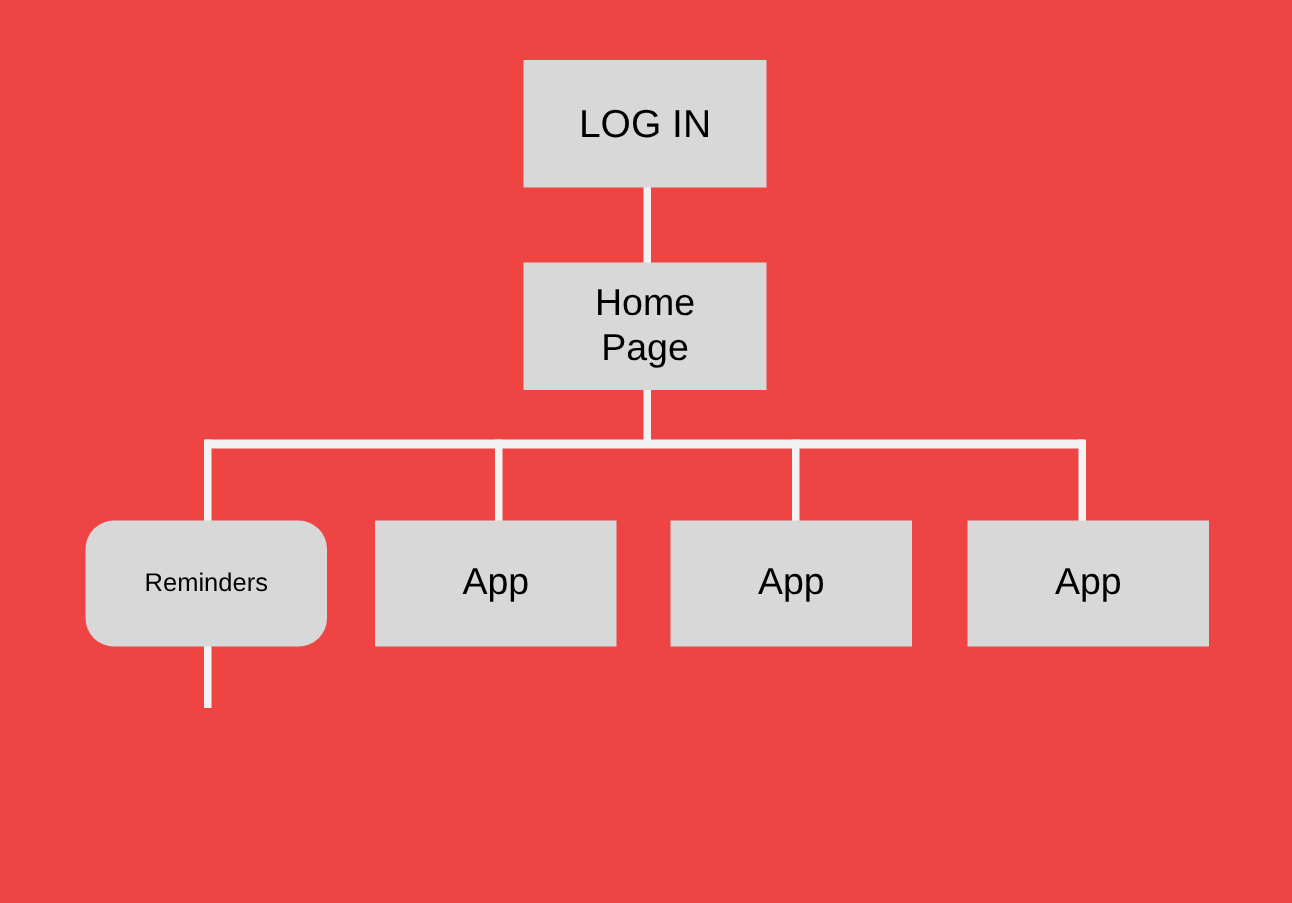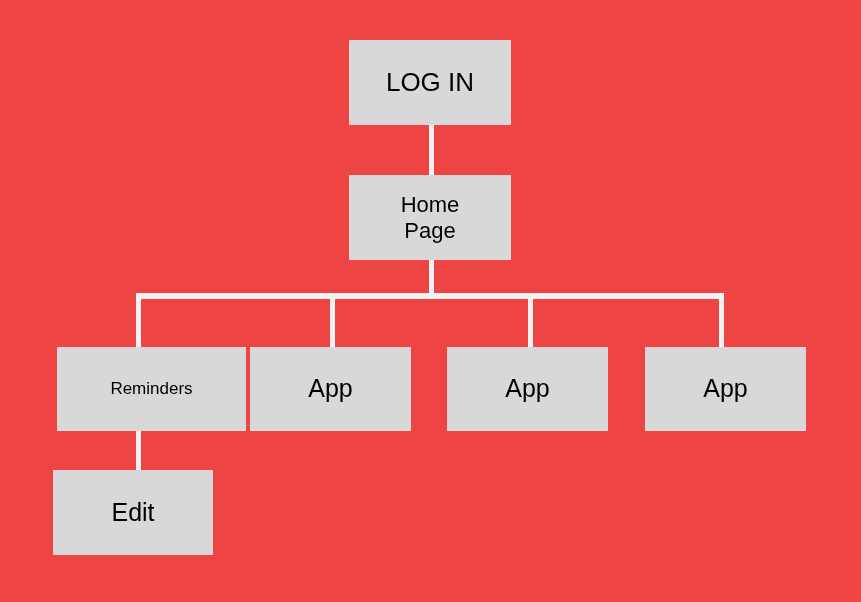--- a/index.html
+++ b/index.html
@@ -49,25 +49,26 @@
     user-select: none;
   }
   .node-label { white-space: pre-line; display: block; }
 
   .node-login {
     left: 349px; top: 40px; width: 162px; height: 85px;
     font-size: 26px;
   }
   .node-home {
     left: 349px; top: 175px; width: 162px; height: 85px;
-    font-size: 22px;
+    font-size: 25px;
   }
   .node-reminders {
-    left: 57px; top: 347px; width: 189px; height: 84px;
+    left: 57px; top: 347px; width: 161px; height: 84px;
     font-size: 17px;
+    border-radius: 19px;
   }
   .node-app1 {
     left: 250px; top: 347px; width: 161px; height: 84px;
     font-size: 25px;
   }
   .node-app2 {
     left: 447px; top: 347px; width: 161px; height: 84px;
     font-size: 25px;
   }
   .node-app3 {
@@ -111,17 +112,14 @@
   </div>
 
   <div class="node node-app2">
     <span class="node-label">App</span>
   </div>
 
   <div class="node node-app3">
     <span class="node-label">App</span>
   </div>
 
-  <div class="node node-edit">
-    <span class="node-label">Edit</span>
-  </div>
 
 </div>
 
 </body></html>

